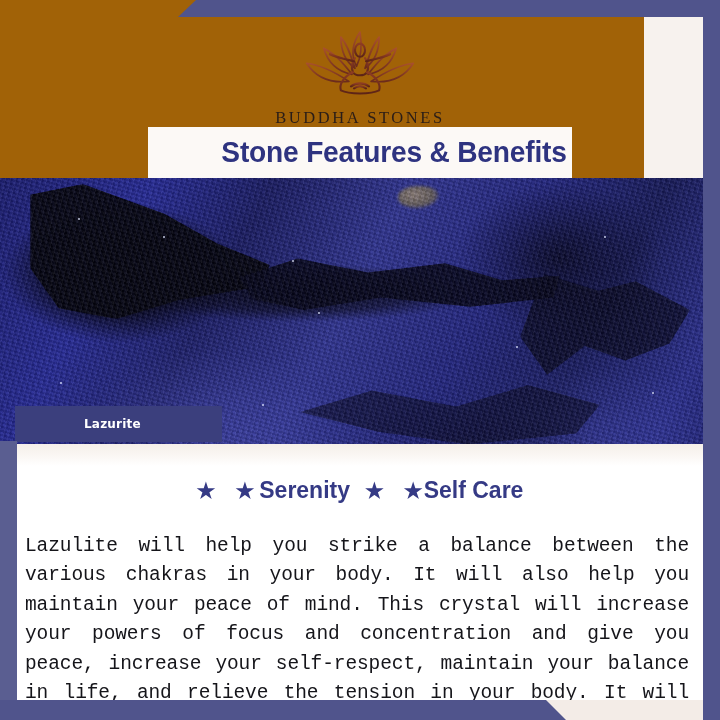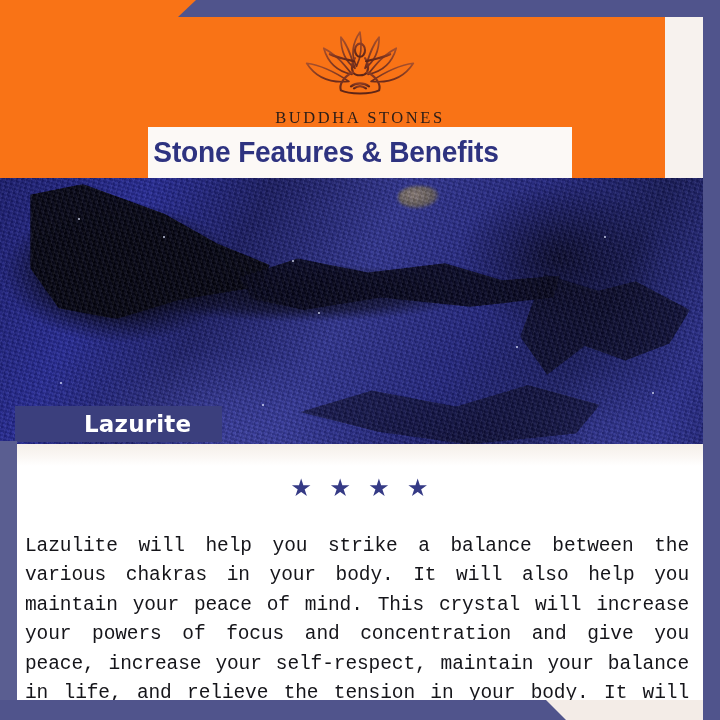--- a/index.html
+++ b/index.html
@@ -59,23 +59,22 @@
     width: 174px; height: 20px;
     background: #f3ece7;
     z-index: 5;
   }
 
   
   .header {
     position: absolute;
     top: 0; left: 0;
     width: 644px; height: 178px;
-    background: #f97316;
+    background: #a16207;
     z-index: 2;
-    padding-left: 21px;
   }
   .logo-wrap {
     position: absolute;
     top: 26px; left: 0;
     width: 720px;
     text-align: center;
   }
   .logo-mark {
     display: block;
     margin: 0 auto;
@@ -94,21 +93,21 @@
 
   .title-plate {
     position: absolute;
     left: 148px;
     top: 127px;
     width: 424px;
     height: 51px;
     background: #fcf9f6;
     display: flex;
     align-items: center;
-    justify-content: flex-start;
+    justify-content: flex-end;
     z-index: 3;
   }
   .title-plate-text {
     font-family: "Liberation Sans Narrow", "Liberation Sans", sans-serif;
     font-weight: bold;
     font-size: 29px;
     letter-spacing: -0.2px;
     color: #2e3380;
     white-space: nowrap;
     transform: scaleX(0.97);
@@ -198,21 +197,21 @@
     background: #3b3f7d;
     display: flex;
     align-items: center;
     z-index: 4;
   }
   .stone-label-text {
     padding-left: 69px;
     color: #ffffff;
     font-family: "DejaVu Sans", sans-serif;
     font-weight: bold;
-    font-size: 23px;
+    font-size: 12px;
     letter-spacing: 0.2px;
   }
 
   
   .content {
     position: absolute;
     left: 0; top: 444px;
     width: 720px; height: 256px;
     background: #ffffff;
     z-index: 3;
@@ -334,26 +333,28 @@
 
   <div class="content">
     <div class="content-topfade"></div>
 
     <div class="keywords">
       <span class="kw">
         <span class="star">★</span>
       </span>
       <span class="kw">
         <span class="star">★</span>
+        <span>Serenity</span>
       </span>
       <span class="kw">
         <span class="star">★</span>
       </span>
       <span class="kw nogap">
         <span class="star">★</span>
+        <span>Self Care</span>
       </span>
     </div>
 
     <p class="body-text">Lazulite will help you strike a balance between the various chakras in your body. It will also help you maintain your peace of mind. This crystal will increase your powers of focus and concentration and give you peace, increase your self-respect, maintain your balance in life, and relieve the tension in your body. It will infuse you with positive, uplifting spiritual energies.</p>
   </div>
 
   <div class="band-bottom-right"></div>
   <div class="band-top"></div>
   <div class="band-right"></div>
   <div class="band-left"></div>

